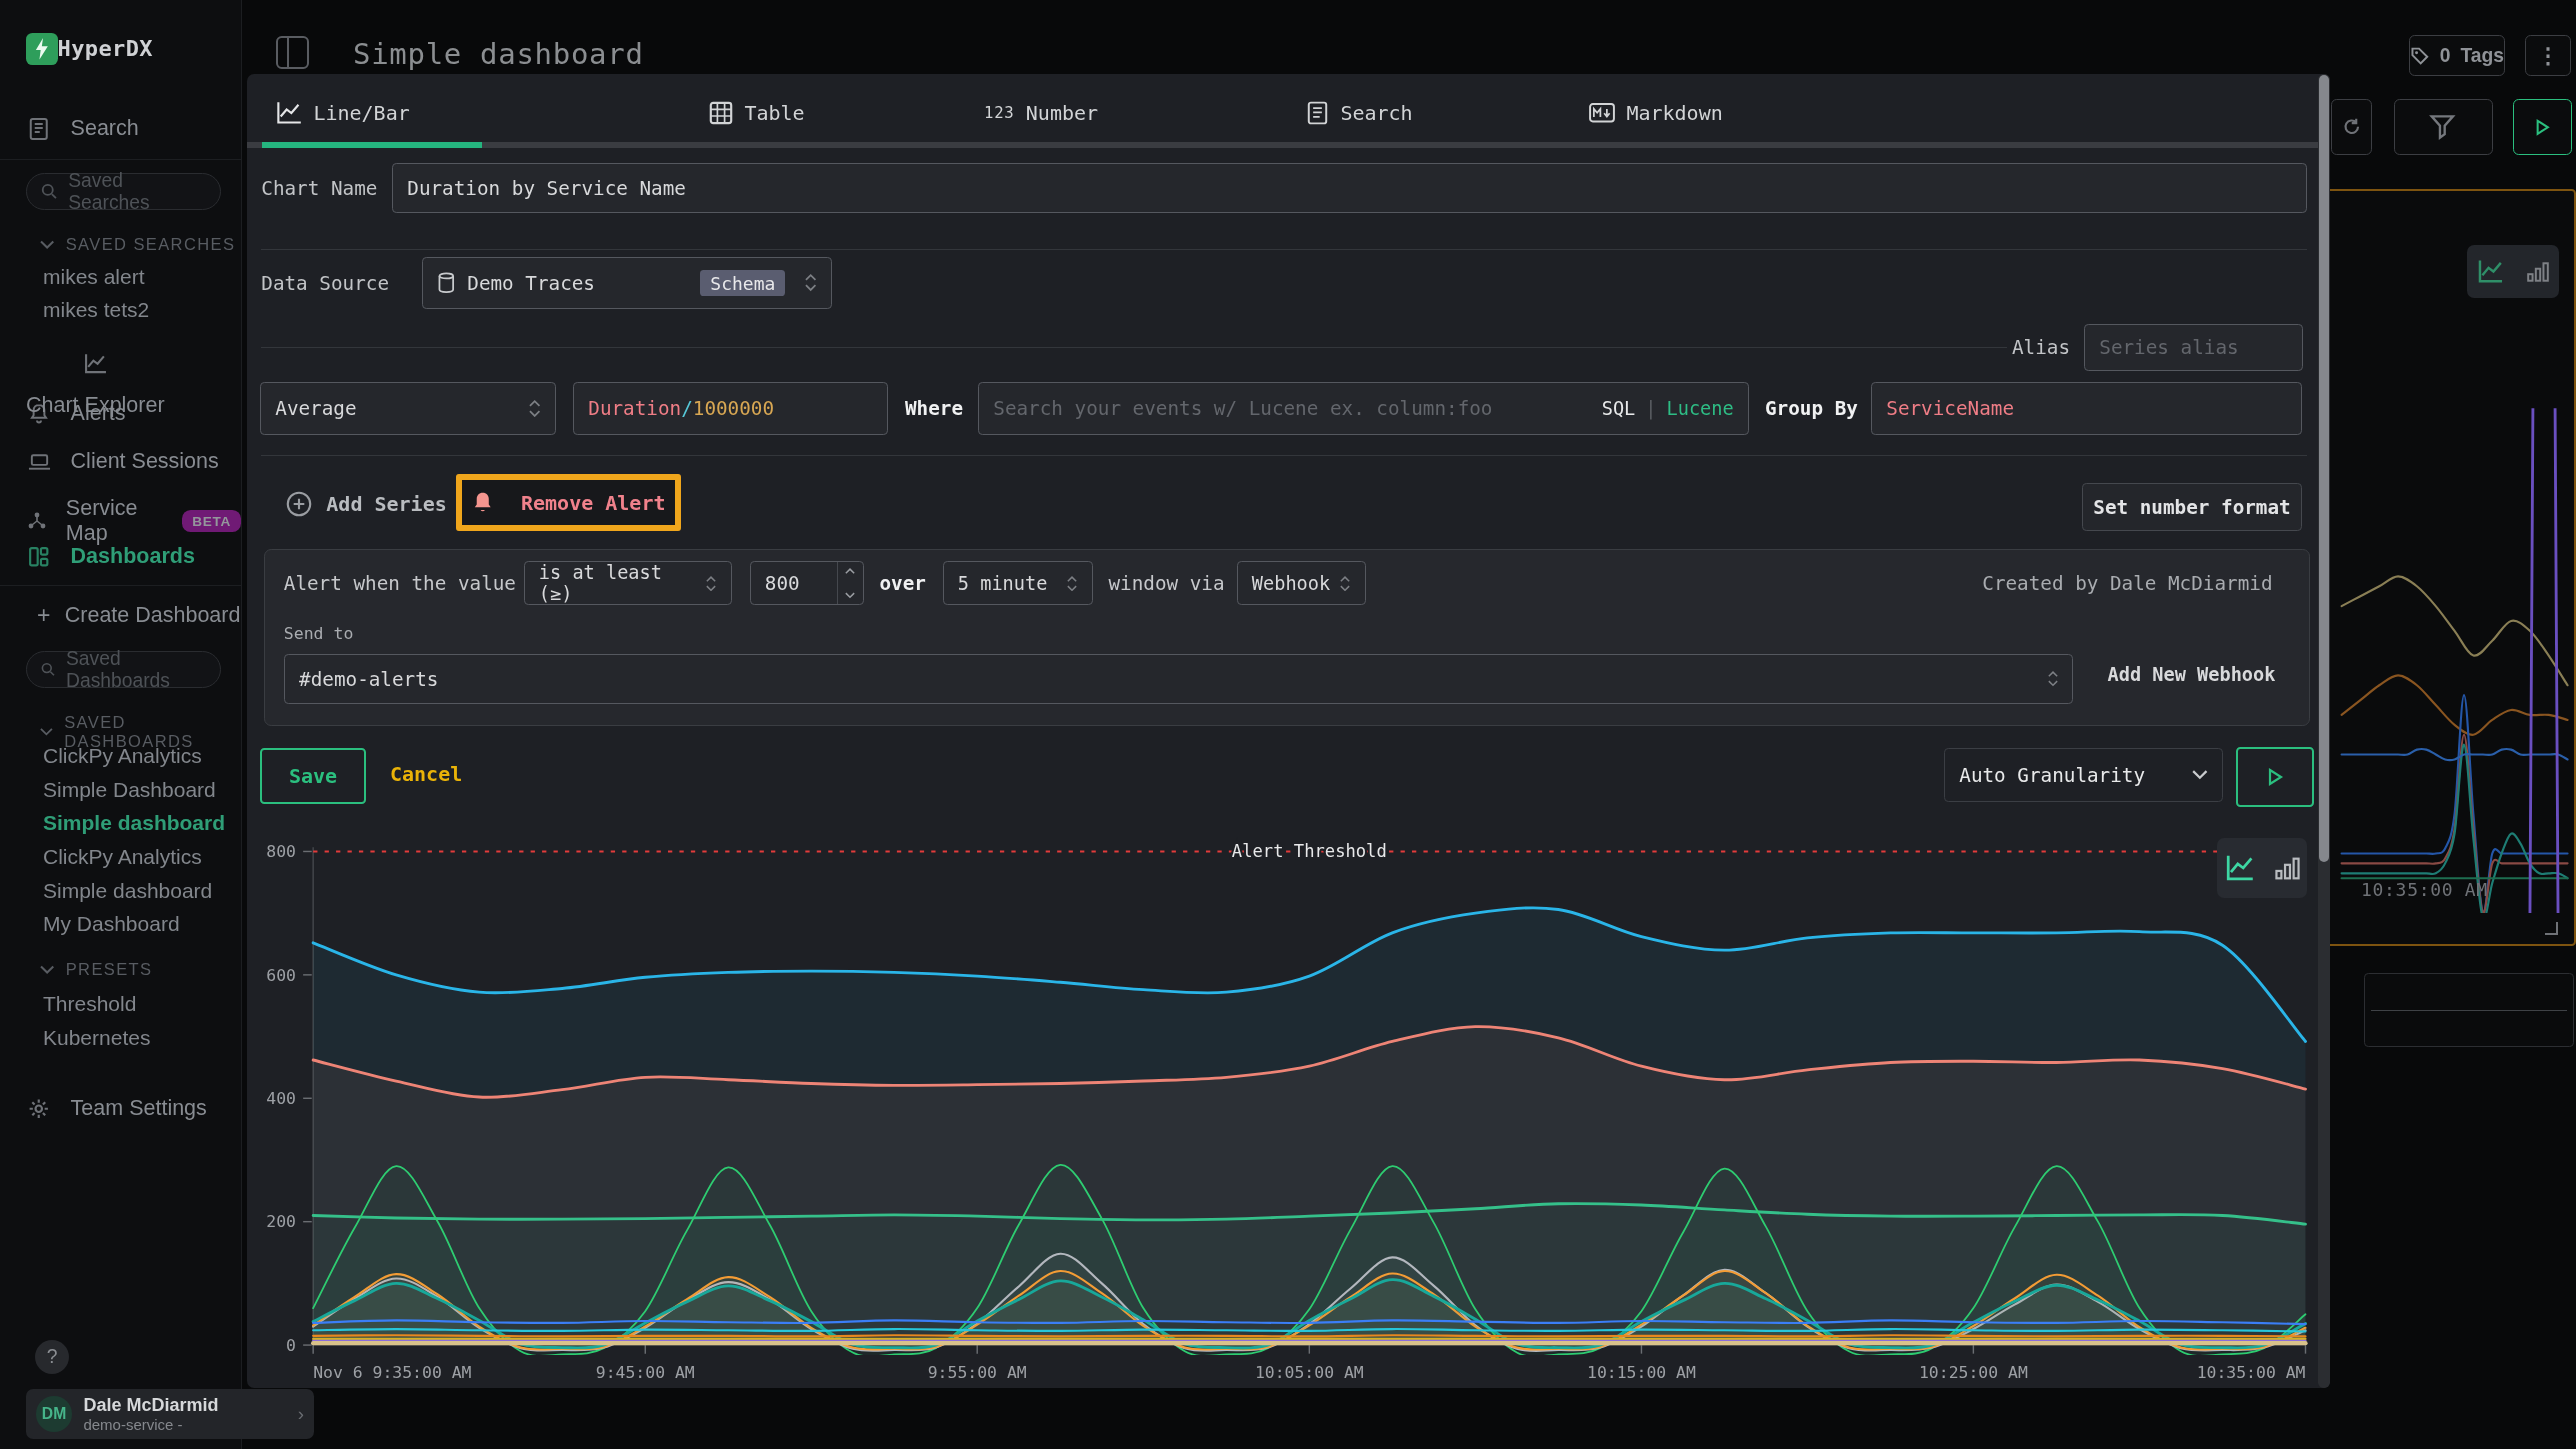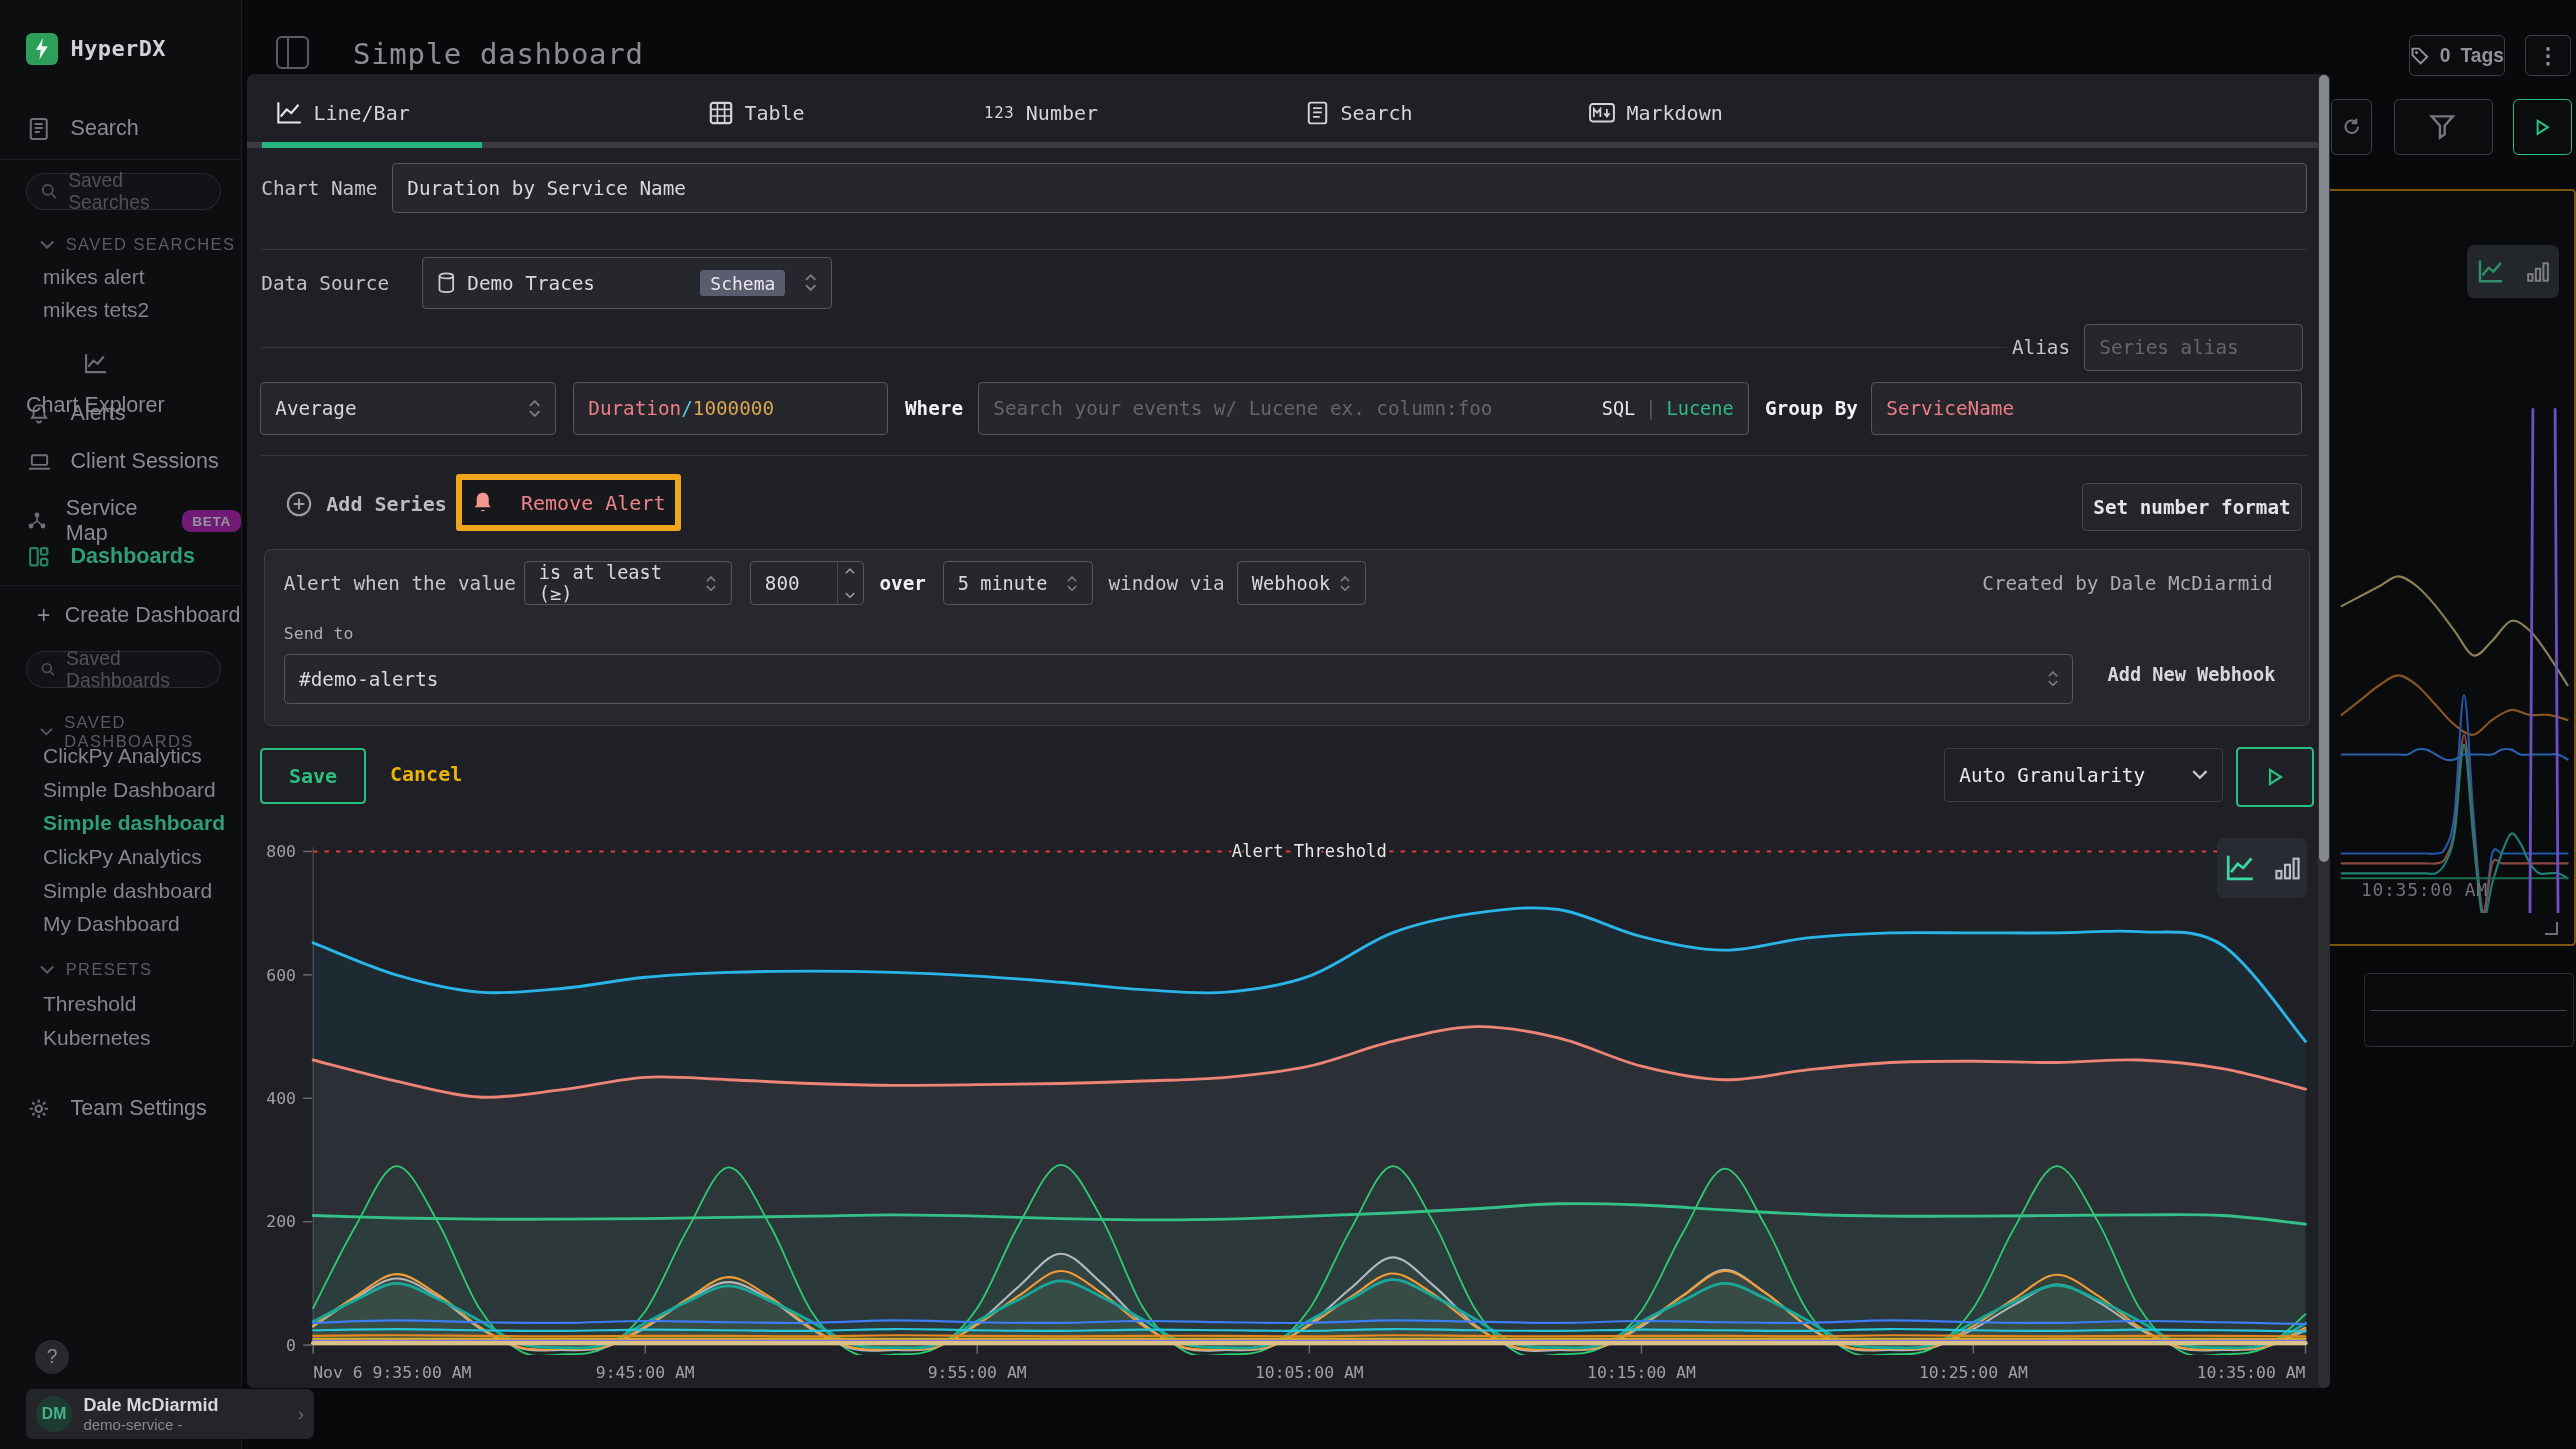--- a/index.html
+++ b/index.html
@@ -4,21 +4,21 @@
 <style>
   html,body{margin:0;padding:0;background:#060708;}
   #app{position:relative;width:2576px;height:1450px;overflow:hidden;background:#08090a;
        font-family:"Liberation Sans",sans-serif;color:#c9cbce;}
   .mono{font-family:"DejaVu Sans Mono",monospace;}
   .abs{position:absolute;}
 
   
   #sidebar{position:absolute;left:0;top:0;width:241px;height:1450px;background:#0d0e10;
            border-right:1.4px solid #1c1e21;}
-  .brand{position:absolute;left:26px;top:33px;display:flex;align-items:center;gap:13px;}
+  .brand{position:absolute;left:26px;top:33px;display:flex;align-items:center;}
   .brand-name{font-weight:bold;font-size:22px;color:#cfd1d4;letter-spacing:0.4px;}
   .logo{width:31.5px;height:31.5px;border-radius:6.4px;background:#2e9e5b;display:flex;align-items:center;justify-content:center;}
   .nav-item{position:absolute;left:26px;display:flex;align-items:center;gap:18.6px;font-size:21.5px;color:#888c92;}
   .nav-item .ni-icon{width:26px;display:flex;justify-content:center;opacity:.8;}
   .nav-item.active{color:#2f9e77;font-weight:bold;}
   .pill{position:absolute;left:26px;width:195px;height:37px;border:1.4px solid #2a2c30;border-radius:18.6px;
         background:#121316;display:flex;align-items:center;gap:10px;padding:0 13px;box-sizing:border-box;
         color:#4e5257;font-size:19.3px;}
   .sec-head{position:absolute;left:40px;font-size:16.5px;letter-spacing:1.4px;color:#585c62;display:flex;gap:11.4px;align-items:center;}
   .sub-item{position:absolute;left:43px;font-size:21px;color:#82868c;}
@@ -414,21 +414,21 @@
           <circle cx="11" cy="11" r="9.5" fill="none" stroke="#9a9da2" stroke-width="1.8"></circle>
           <path d="M11 6.5v9M6.5 11h9" stroke="#9a9da2" stroke-width="1.8"></path>
         </svg>
       <span>Add Series</span>
     </div>
     <div id="remove-alert-hl" style="left:209px;top:400px;width:213px;height:45px;">
       <svg width="21.5" height="24" viewBox="0 0 20 22">
         <path d="M10 1.5c-3.4 0-5.6 2.5-5.6 5.6v5.2L2.6 15h14.8l-1.8-2.7V7.1c0-3.1-2.2-5.6-5.6-5.6z" fill="#f4958f"></path>
         <path d="M8 17.5a2.2 2.2 0 0 0 4 0z" fill="#f4958f"></path>
       </svg>
-      <span style="color:#f0828c;font-size:20px;font-weight:normal;margin-left:15px;">Remove Alert</span>
+      <span style="color:#f0828c;font-size:20px;font-weight:bold;margin-left:15px;">Remove Alert</span>
     </div>
     <div class="btn-plain abs" style="left:1835px;top:409px;width:218px;height:46px;font-weight:bold;">
         <span>Set number format</span>
       </div>
 
     <div id="alert-panel" style="left:16.5px;top:475px;width:2044px;height:175px;">
       <div class="lbl abs" style="left:19.3px;top:11.4px;height:44px;color:#c6c8cb;">Alert when the value</div>
       <div class="inp abs" style="left:259px;top:11.4px;width:208px;height:44px;font-size:18.6px;">
         <span>is at least (≥)</span>
         <span class="chevs">

